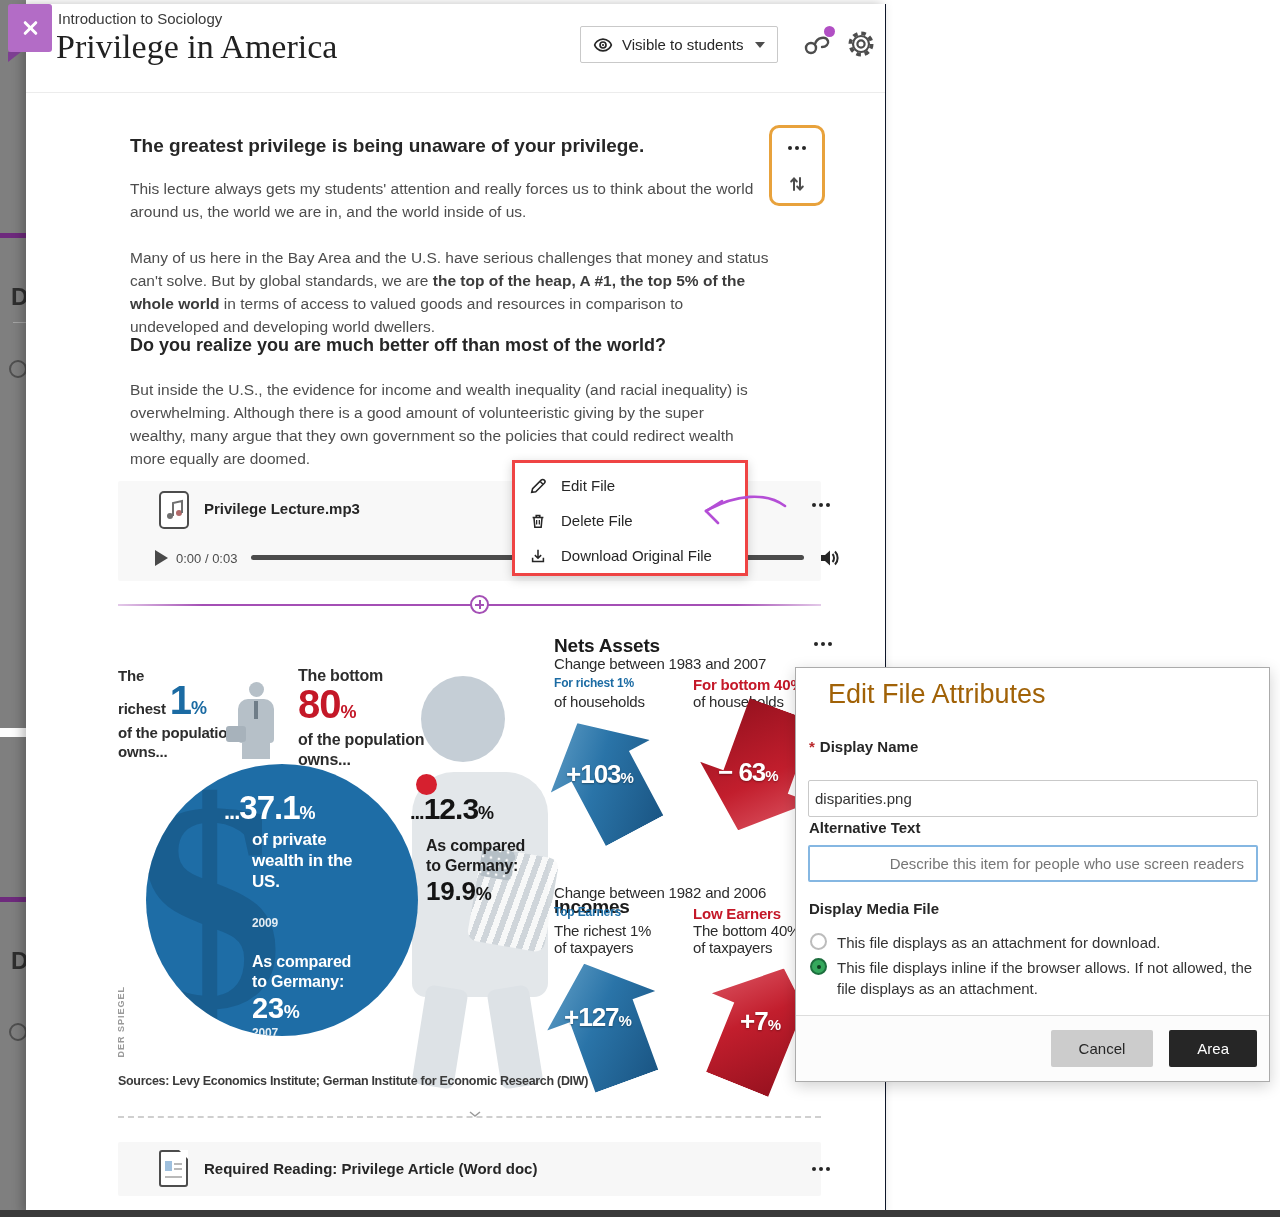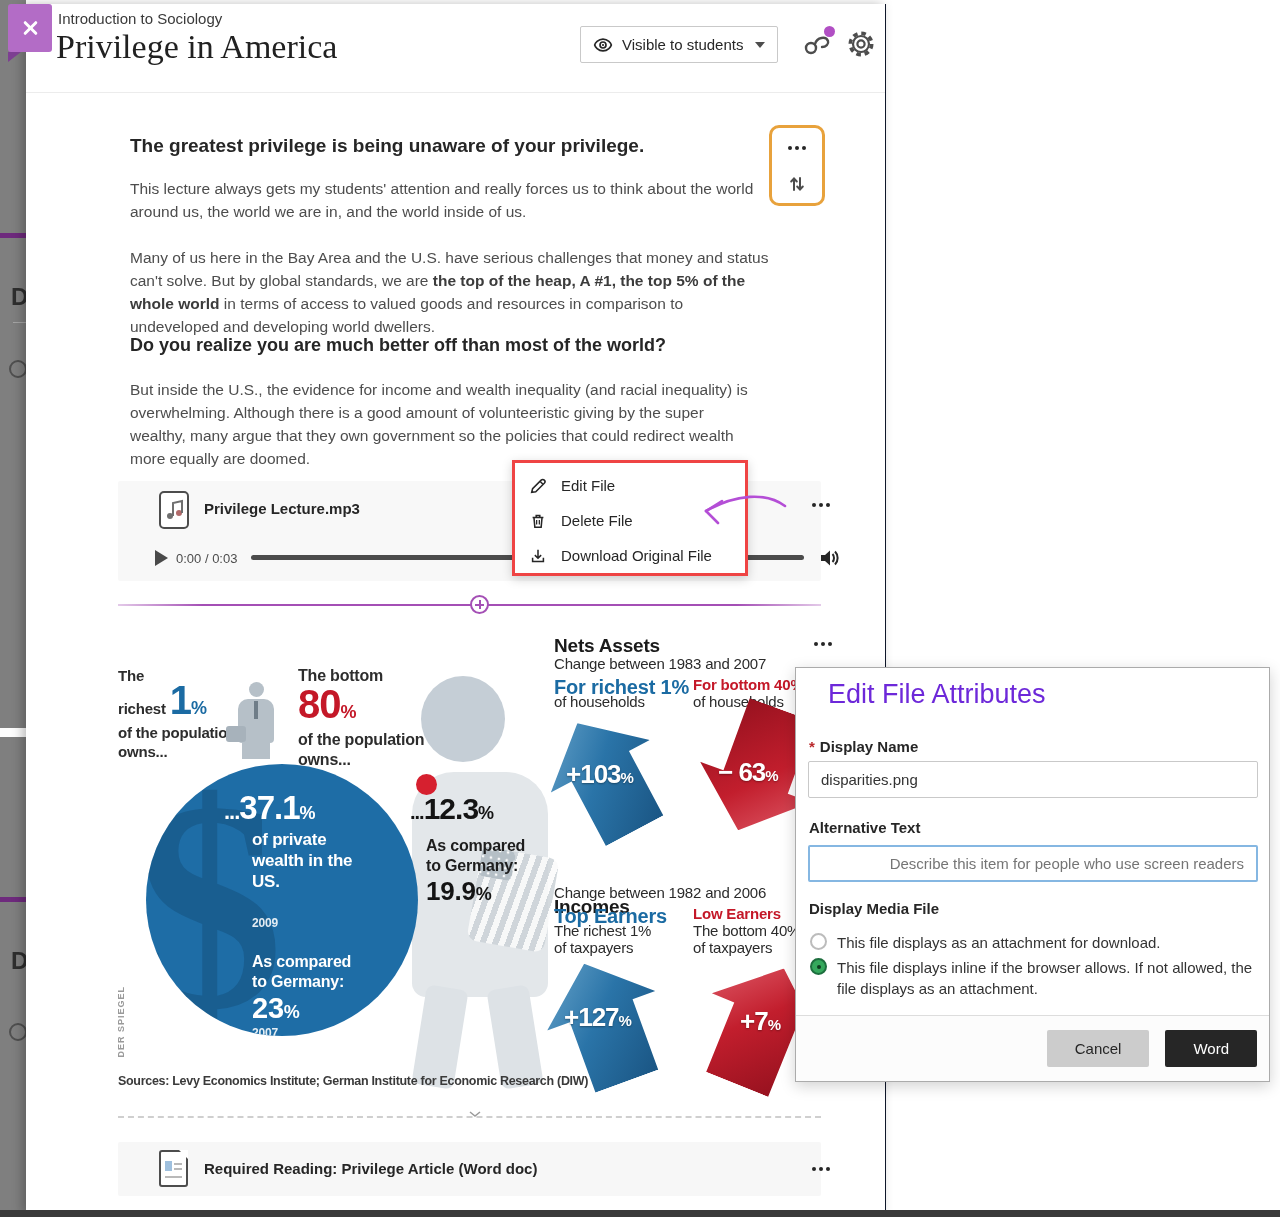--- a/index.html
+++ b/index.html
@@ -119,21 +119,21 @@
   .g-cmp { position:absolute; left:308px; top:212px; width:120px; font-size:16px; font-weight:800; color:#1d1d1d; line-height:20px; }
   .g-cmpv { position:absolute; left:308px; top:252px; font-size:26px; font-weight:800; color:#141414; }
 
   .spiegel { position:absolute; left:-2px; top:362px; font-size:9px; font-weight:700; color:#9a9a9a; letter-spacing:1px;
              writing-mode:vertical-rl; transform:rotate(180deg); }
   .sources { position:absolute; left:0; top:450px; font-size:12.5px; font-weight:700; color:#3a3a3a; letter-spacing:-0.3px; }
 
   
   .sec-h { position:absolute; font-size:19px; font-weight:800; }
   .sec-sub { position:absolute; font-size:15px; font-weight:400; color:#2b2b2b; }
-  .lbl-blue { position:absolute; font-size:20px; font-weight:800; color:#1b6ba3; }
+  .lbl-blue { position:absolute; font-size:12px; font-weight:800; color:#1b6ba3; }
   .lbl-red { position:absolute; font-size:15px; font-weight:800; color:#c41828; }
   .lbl-sub { position:absolute; font-size:15px; color:#2b2b2b; }
 
   .arrow { position:absolute; clip-path:polygon(50% 0, 100% 40%, 79% 40%, 79% 100%, 21% 100%, 21% 40%, 0 40%); }
   .arrow.blue { background:linear-gradient(135deg,#6ba6cc 0%,#2a74a8 45%,#174f7c 100%); }
   .arrow.red  { background:linear-gradient(135deg,#e2626f 0%,#c21e2d 45%,#8e0f1c 100%); }
   .arrow-label { position:absolute; color:#fff; font-weight:800; font-size:26px; letter-spacing:-1px; text-shadow:0 1px 2px rgba(0,0,0,.35); z-index:3; }
   .arrow-label .pct-sm { font-size:15px; }
 
   .info-dots { position:absolute; left:696px; top:18px; cursor:pointer; }
@@ -147,21 +147,21 @@
   .doc-icon .l1 { position:absolute; left:4px; top:9px; width:7px; height:10px; background:#9fc0de; }
   .doc-icon .l2,.doc-icon .l3,.doc-icon .l4 { position:absolute; left:13px; width:8px; height:2px; background:#b9b9b9; }
   .doc-icon .l2{top:11px}.doc-icon .l3{top:16px}
   .doc-icon .l4{left:4px; top:24px; width:17px;}
   .reading-label { position:absolute; left:86px; top:18px; font-size:15px; font-weight:700; color:#262626; }
   .reading-dots { position:absolute; left:694px; top:25px; cursor:pointer; }
 
   
   .modal { position:absolute; left:795px; top:667px; width:475px; height:415px; background:#fff; border:1px solid #ababab;
            box-shadow:0 4px 14px rgba(0,0,0,.18); z-index:40; }
-  .modal-title { position:absolute; left:32px; top:11px; font-size:27px; font-weight:400; color:#6d28d9; }
+  .modal-title { position:absolute; left:32px; top:11px; font-size:27px; font-weight:400; color:#a16207; }
   .field-label { position:absolute; font-size:15px; font-weight:700; color:#262626; }
   .req { color:#b9272a; margin-right:5px; font-weight:700; }
   .txt-input { position:absolute; left:12px; width:450px; height:37px; border:1px solid #c9c9c9; border-radius:2px;
                font-size:15px; color:#333; padding:0 12px; font-family:"Liberation Sans", sans-serif; background:#fff; }
   .txt-input.focus { border:2px solid #85b7e2; color:#6b6b6b; }
   .radio-row { position:absolute; left:14px; display:flex; gap:10px; align-items:flex-start; cursor:pointer; }
   .radio { width:17px; height:17px; border-radius:50%; flex:0 0 auto; margin-top:1px; }
   .radio.off { border:2px solid #bcbcbc; background:#fff; }
   .radio.on { border:2px solid #1d6e3e; background:#35a85c; position:relative; }
   .radio.on:before { content:""; position:absolute; left:4.5px; top:4.5px; width:4px; height:4px; border-radius:50%; background:#0c3c1e; }
@@ -401,39 +401,39 @@
 
   <svg class="anno-arrow" width="100" height="52" viewBox="0 0 100 52">
     <path d="M95 20 C76 6 46 8 16 25" fill="none" stroke="#b44ed6" stroke-width="2.6" stroke-linecap="round"></path>
     <path d="M16 25 L32 15 M16 25 L28 37" fill="none" stroke="#b44ed6" stroke-width="2.6" stroke-linecap="round"></path>
   </svg>
 
   <div class="modal">
     <div class="modal-title">Edit File Attributes</div>
 
     <div class="field-label" style="left:13px; top:70px;"><span class="req">*</span><span>Display Name</span></div>
-    <input class="txt-input" style="top: 93px;" value="disparities.png">
+    <input class="txt-input" style="top: 112px; padding-left: 6px;" value="disparities.png">
 
     <div class="field-label" style="left:13px; top:151px;">Alternative Text</div>
     <input class="txt-input focus" style="top: 177px; text-align: right;" placeholder="Describe this item for people who use screen readers">
 
     <div class="field-label" style="left:13px; top:232px;">Display Media File</div>
 
     <div class="radio-row" style="top:264px;">
       <span class="radio off"></span>
       <span class="radio-label">This file displays as an attachment for download.</span>
     </div>
     <div class="radio-row" style="top:289px;">
       <span class="radio on"></span>
       <span class="radio-label">This file displays inline if the browser allows. If not allowed, the file displays as an attachment.</span>
     </div>
 
     <div class="modal-footer">
       <button class="btn btn-cancel">Cancel</button>
-      <button class="btn btn-save">Word</button>
+      <button class="btn btn-save">Area</button>
     </div>
   </div>
 
   <div class="close-ribbon">
     <span class="fold"></span>
     <span class="close-x"></span>
   </div>
 
   <div class="bottom-bar"></div>
 </div>

